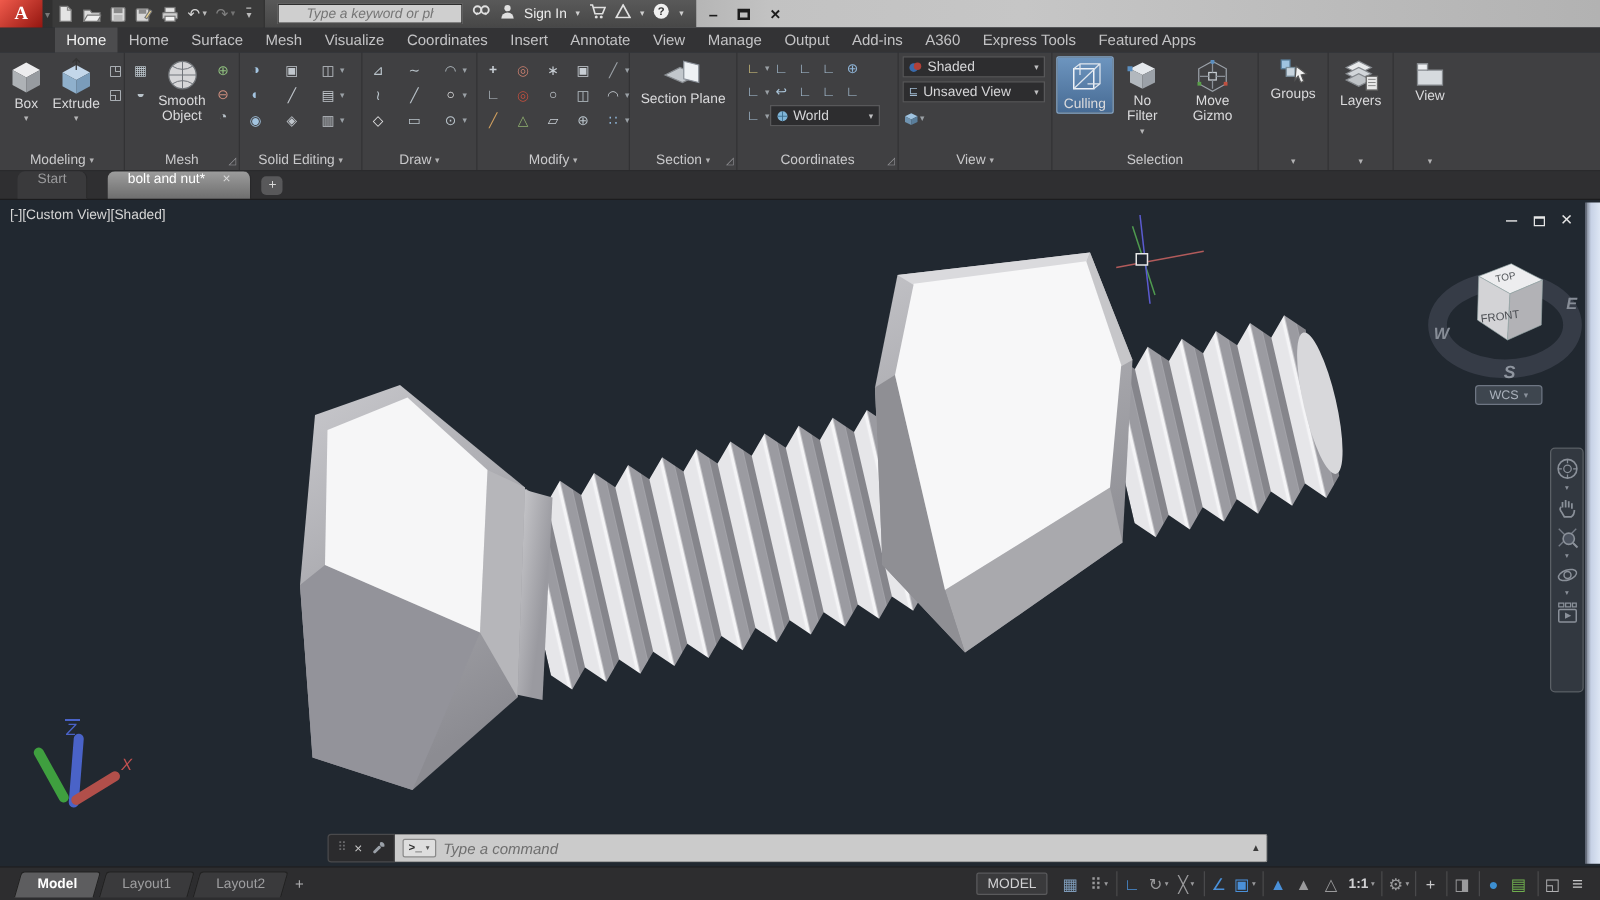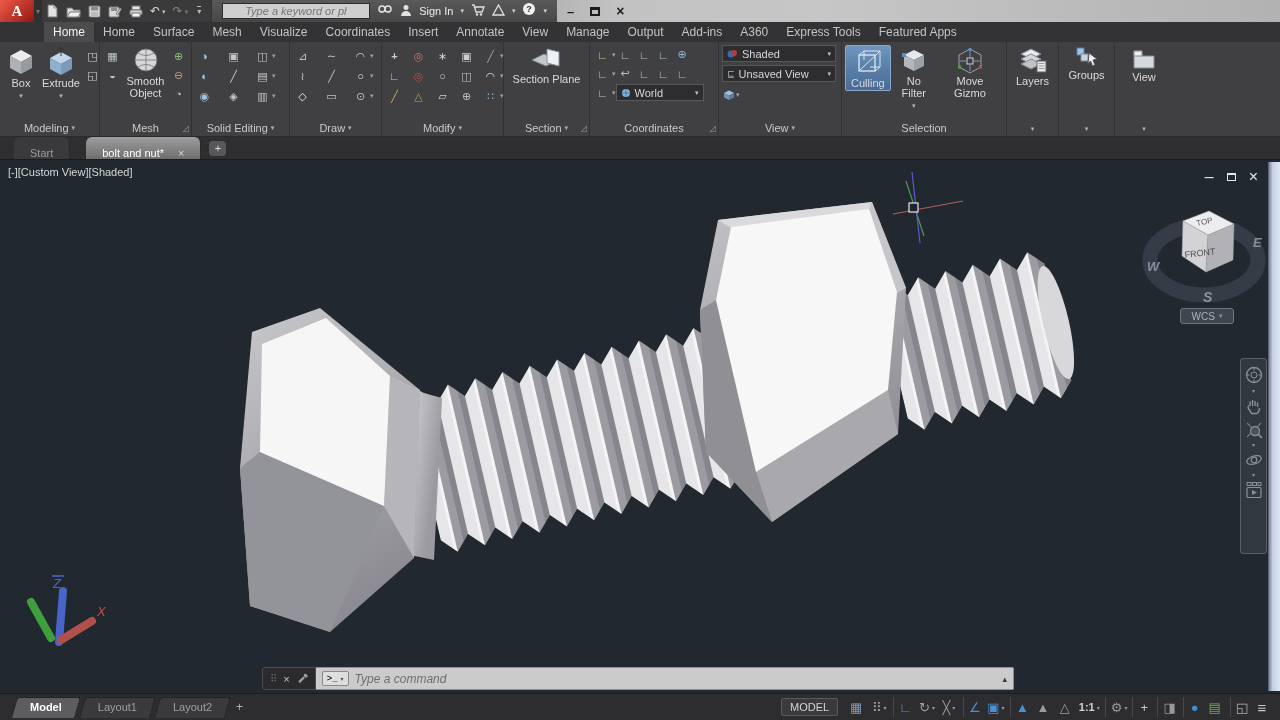--- a/index.html
+++ b/index.html
@@ -59,21 +59,21 @@
   .crow { display:flex; align-items:center; height:19px; }
   .dropfield { display:flex; align-items:center; gap:4px; background:#2d2d2f; border:1px solid #58585a;
     height:17px; padding:0 4px; color:#d6d6d8; font-size:11px; }
   .dropfield .dfcaret { margin-left:auto; font-size:7px; color:#bfbfc1; }
   .culling .bigface { background:linear-gradient(#6d95bf,#476b94); border:1px solid #86a9cc; border-radius:2px; padding:1px 2px 0; }
   .collapsed { align-items:center; }
   .collapsed .plabel { height:14px; }
 
   
   .filetabs { height:23px; background:#2f2f31; display:flex; align-items:stretch; padding-left:14px; border-bottom:1px solid #1c1c1e; }
-  .ftab { display:flex; align-items:flex-end; padding:0 16px; font-size:11px; color:#9a9a9c;
+  .ftab { display:flex; align-items:flex-start; padding:0 16px; font-size:11px; color:#9a9a9c;
     background:#3a3a3c; border-right:1px solid #28282a; border-radius:6px 6px 0 0; margin-right:2px; cursor:default; }
   .ftab.active { background:linear-gradient(#9d9d9d,#6e6e6e); color:#fff;margin-left:14px; }
   .ftab .fclose { margin-left:14px; color:#d8d8d8; font-size:11px; }
   .ftab-new { align-self:center; width:17px; height:15px; margin-left:6px; border-radius:4px;
     background:#58585a; color:#d8d8d8; font-size:11px; display:flex; align-items:center; justify-content:center; }
 
   
   .viewport { position:relative; width:1280px; height:533px; background:#212830; overflow:hidden; }
   .vp-overlay { position:absolute; left:8px; top:6px; color:#d6d6d6; font-size:11px; z-index:5; }
   .vp-controls { position:absolute; right:22px; top:8px; display:flex; align-items:center; gap:13px; color:#e6e6e6; z-index:5; }
@@ -628,44 +628,44 @@
               <rect x="24" y="19.5" width="3" height="3" fill="#c05040"></rect>
             </svg>
           <span>Move Gizmo</span>
         </div>
       </div>
       <div class="plabel">
           <span>Selection</span>
         </div>
     </div>
 
+    <div class="panel collapsed" style="width:56px">
+      <div class="pbody" style="flex-direction:column;align-items:center;display:flex">
+        <svg width="26" height="24" viewBox="0 0 26 24">
+            <rect x="4" y="3" width="7" height="7" fill="#9fc3e0" stroke="#5a7e9b"></rect>
+            <rect x="8" y="9" width="7" height="7" fill="#c8d4de" stroke="#7a8e9b"></rect>
+            <path d="M16 8 L24 14 L20 15 L22 20 L19.5 21 L17.5 16 L15 19 Z" fill="#f0f0f0" stroke="#555"></path>
+          </svg>
+        <span style="font-size:11px;color:#dadadc">Groups</span>
+      </div>
+      <div class="plabel">
+          <span class="pcaret">▾</span>
+        </div>
+    </div>
+
     <div class="panel collapsed" style="width:52px">
       <div class="pbody" style="flex-direction:column;align-items:center;display:flex">
         <svg width="30" height="30" viewBox="0 0 30 30">
             <path d="M3 9 L13 4 L23 9 L13 14 Z" fill="#e8eaec" stroke="#85898e"></path>
             <path d="M3 14 L13 9 L23 14 L13 19 Z" fill="#d2d6da" stroke="#85898e"></path>
             <path d="M3 19 L13 14 L23 19 L13 24 Z" fill="#bfc3c7" stroke="#85898e"></path>
             <rect x="19" y="16" width="9" height="11" fill="#e8e8e8" stroke="#666"></rect>
             <path d="M20.5 18.5 h6 M20.5 21 h6 M20.5 23.5 h6" stroke="#888" stroke-width=".8"></path>
           </svg>
         <span style="font-size:11px;color:#dadadc">Layers</span>
-      </div>
-      <div class="plabel">
-          <span class="pcaret">▾</span>
-        </div>
-    </div>
-
-    <div class="panel collapsed" style="width:56px">
-      <div class="pbody" style="flex-direction:column;align-items:center;display:flex">
-        <svg width="26" height="24" viewBox="0 0 26 24">
-            <rect x="4" y="3" width="7" height="7" fill="#9fc3e0" stroke="#5a7e9b"></rect>
-            <rect x="8" y="9" width="7" height="7" fill="#c8d4de" stroke="#7a8e9b"></rect>
-            <path d="M16 8 L24 14 L20 15 L22 20 L19.5 21 L17.5 16 L15 19 Z" fill="#f0f0f0" stroke="#555"></path>
-          </svg>
-        <span style="font-size:11px;color:#dadadc">Groups</span>
       </div>
       <div class="plabel">
           <span class="pcaret">▾</span>
         </div>
     </div>
 
     <div class="panel collapsed" style="width:58px;border-right:none">
       <div class="pbody" style="flex-direction:column;align-items:center;display:flex">
         <svg width="28" height="26" viewBox="0 0 28 26">
             <path d="M4 6 h8 v5 h12 v12 H4 z" fill="#d6dade" stroke="#85898e"></path>

